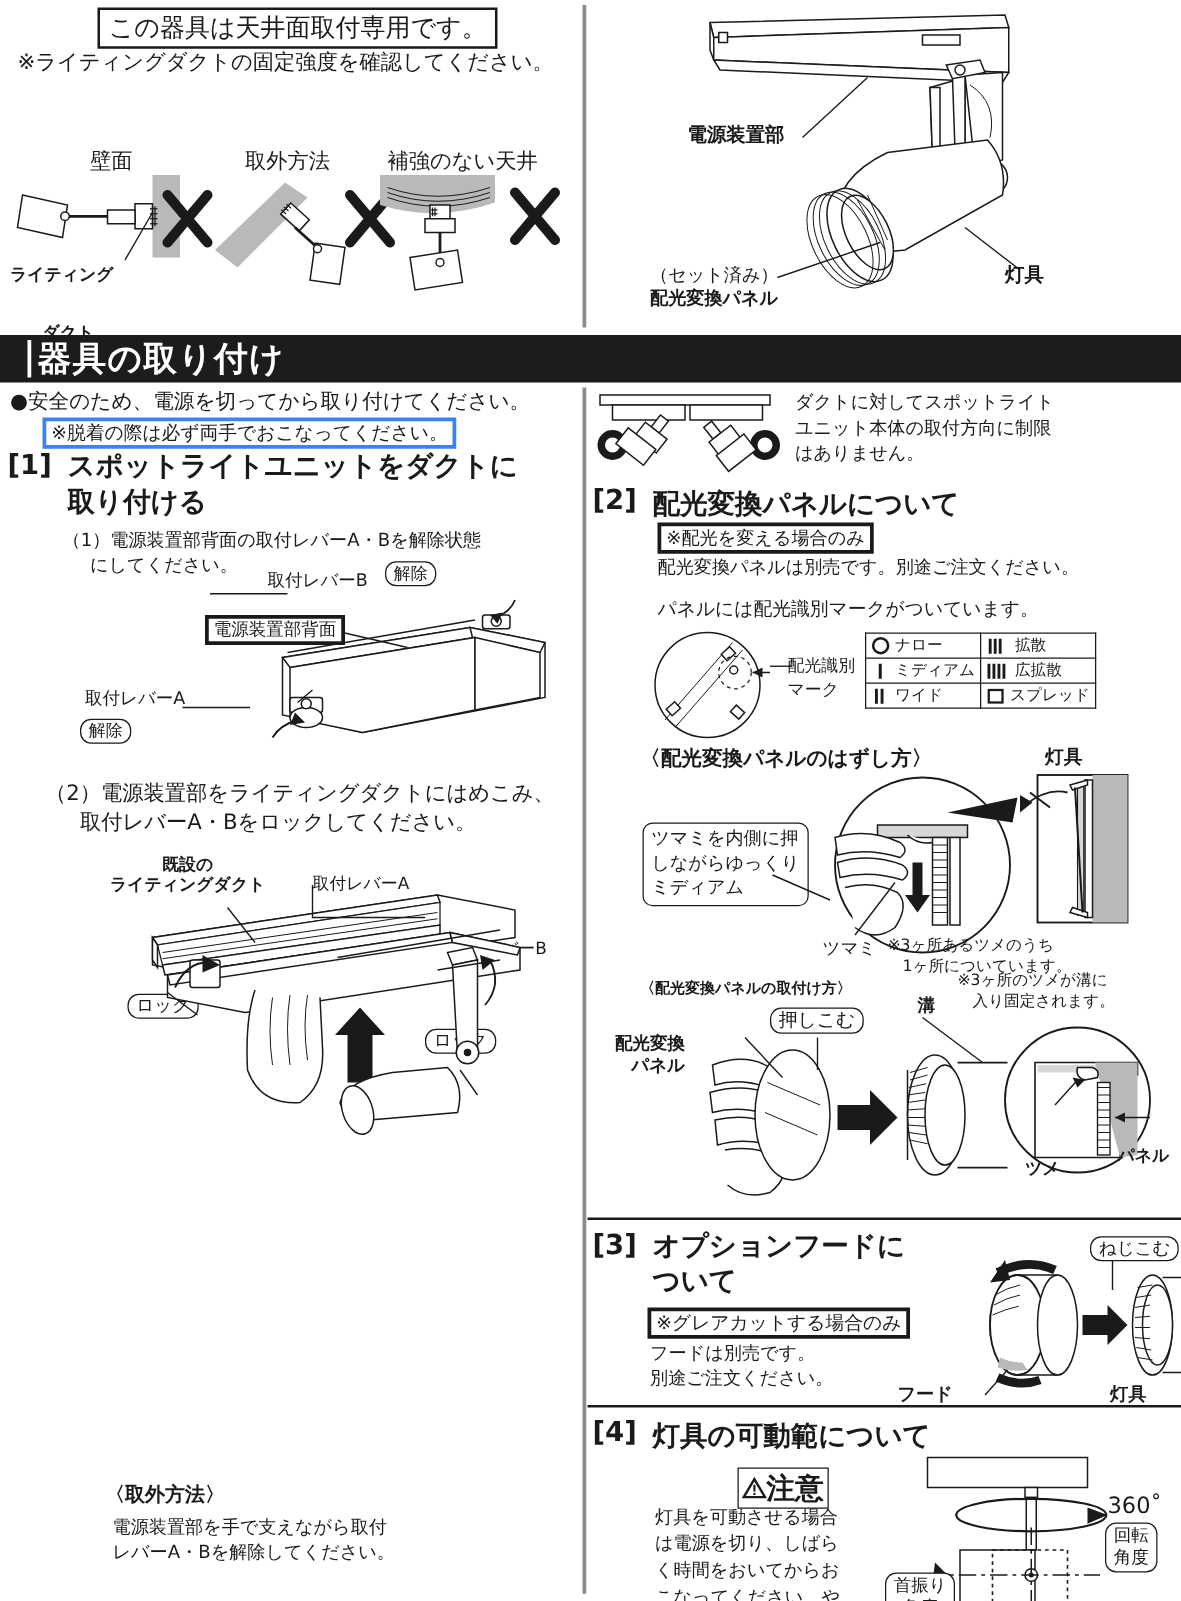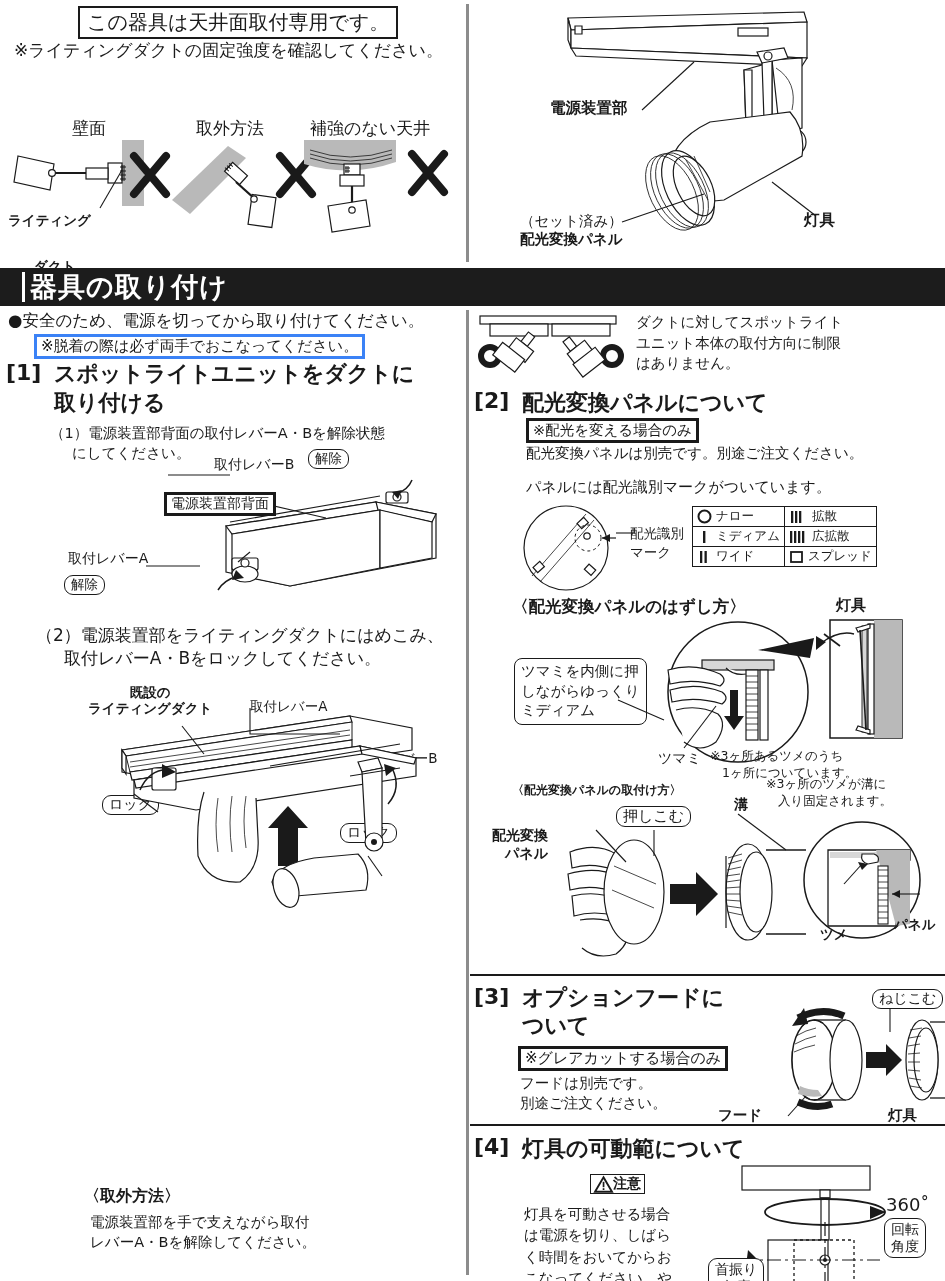--- a/index.html
+++ b/index.html
@@ -660,21 +660,21 @@
 
     <div class="abs" style="left:120px;top:868px;">
       <span class="cautionsm">
         <span>
           <svg width="19" height="17" viewBox="0 0 19 17">
               <polygon points="9.5,1.3 18,15.7 1,15.7" fill="#fff" stroke="#1a1a1a" stroke-width="1.9"></polygon>
               <rect x="8.7" y="5.8" width="1.7" height="5.4" fill="#1a1a1a"></rect>
               <rect x="8.7" y="12.2" width="1.7" height="1.8" fill="#1a1a1a"></rect>
             </svg>
         </span>
-        <span class="b" style="font-size:14px;">注意</span>
+        <span class="b" style="font-size:23px;">注意</span>
       </span>
     </div>
     <div class="abs txt" style="left:54px;top:898px;font-size:14.5px;line-height:1.48;">
       <span>灯具を可動させる場合</span><br>
       <span>は電源を切り、しばら</span><br>
       <span>く時間をおいてからお</span><br>
       <span>こなってください。や</span><br>
       
     </div>
 

